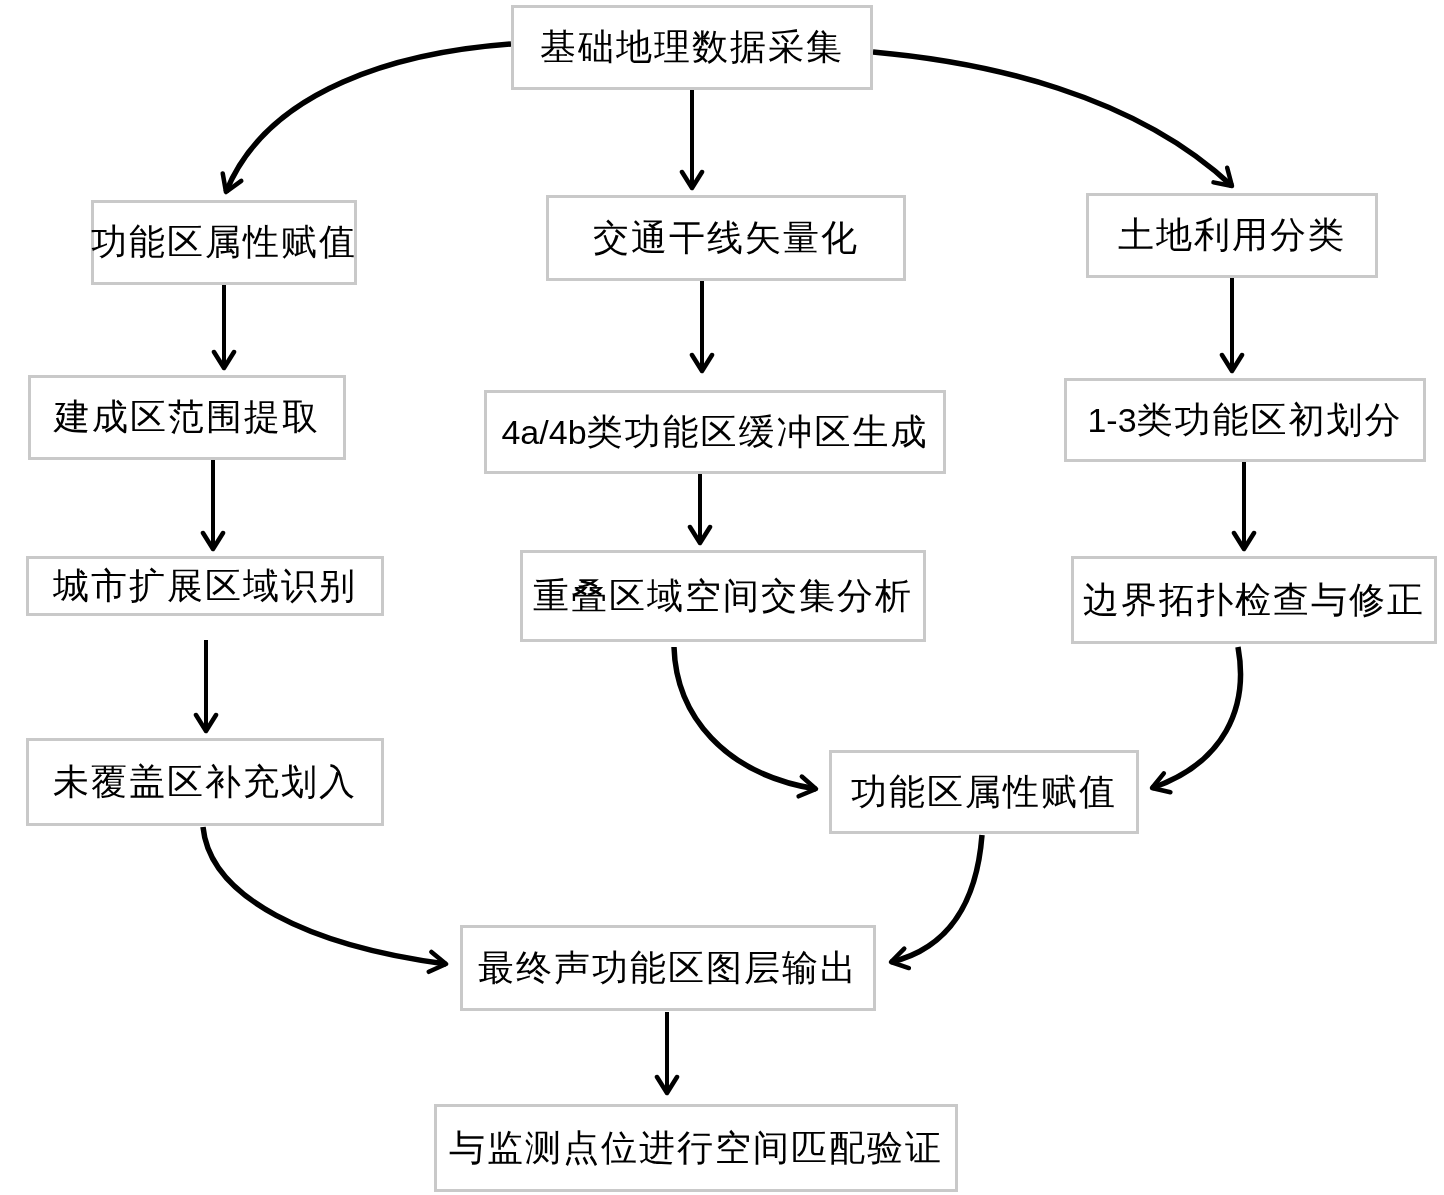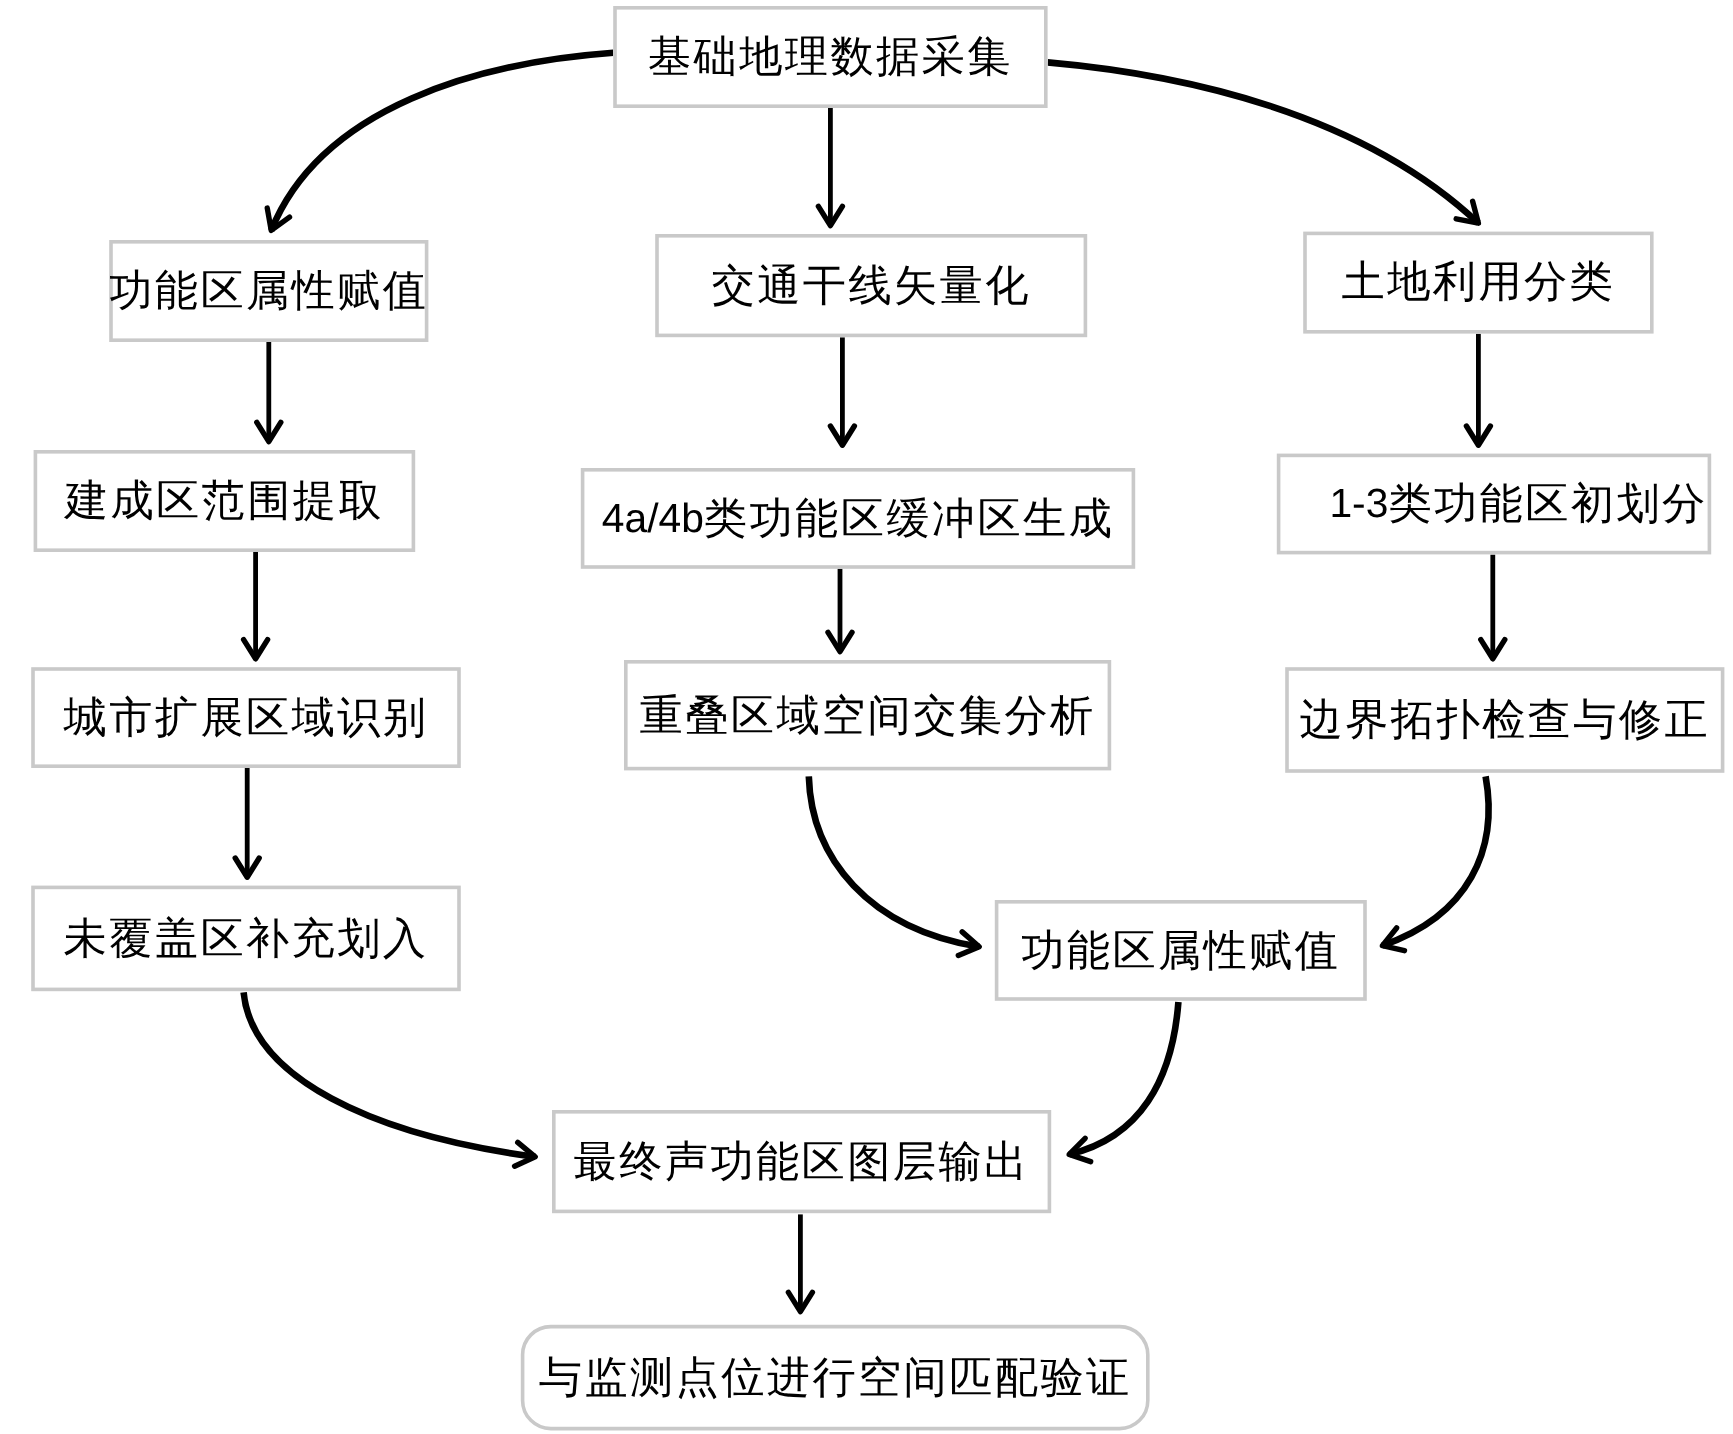--- a/index.html
+++ b/index.html
@@ -82,21 +82,21 @@
   </div>
 
   <div class="node" style="left:75px; top:200px; width:266px; height:85px;">
     <span>功能区属性赋值</span>
   </div>
 
   <div class="node" style="left:12px; top:375px; width:318px; height:85px;">
     <span>建成区范围提取</span>
   </div>
 
-  <div class="node" style="left:10px; top:556px; width:358px; height:84px;">
+  <div class="node" style="left:10px; top:556px; width:358px; height:60px;">
     <span>城市扩展区域识别</span>
   </div>
 
   <div class="node" style="left:10px; top:738px; width:358px; height:88px;">
     <span>未覆盖区补充划入</span>
   </div>
 
   <div class="node" style="left:530px; top:195px; width:360px; height:86px;">
     <span>交通干线矢量化</span>
   </div>
@@ -107,34 +107,34 @@
   </div>
 
   <div class="node" style="left:504px; top:550px; width:406px; height:92px;">
     <span>重叠区域空间交集分析</span>
   </div>
 
   <div class="node" style="left:1070px; top:193px; width:292px; height:85px;text-align:right;">
     <span>土地利用分类</span>
   </div>
 
-  <div class="node" style="left:1048px; top:378px; width:362px; height:84px;justify-content:flex-end;">
+  <div class="node" style="left:1048px; top:378px; width:362px; height:84px;">
     <span class="latin">1-3</span>
       <span> 类功能区初划分</span>
   </div>
 
   <div class="node" style="left:1055px; top:556px; width:366px; height:88px;">
     <span>边界拓扑检查与修正</span>
   </div>
 
   <div class="node" style="left:813px; top:750px; width:310px; height:84px;">
     <span>功能区属性赋值</span>
   </div>
 
   <div class="node" style="left:444px; top:925px; width:416px; height:86px;">
     <span>最终声功能区图层输出</span>
   </div>
 
-  <div class="node" style="left:418px; top:1104px; width:524px; height:88px;border-radius:25px;">
+  <div class="node" style="left:418px; top:1104px; width:524px; height:88px;">
     <span>与监测点位进行空间匹配验证</span>
   </div>
 
 </div>
 
 </body></html>

